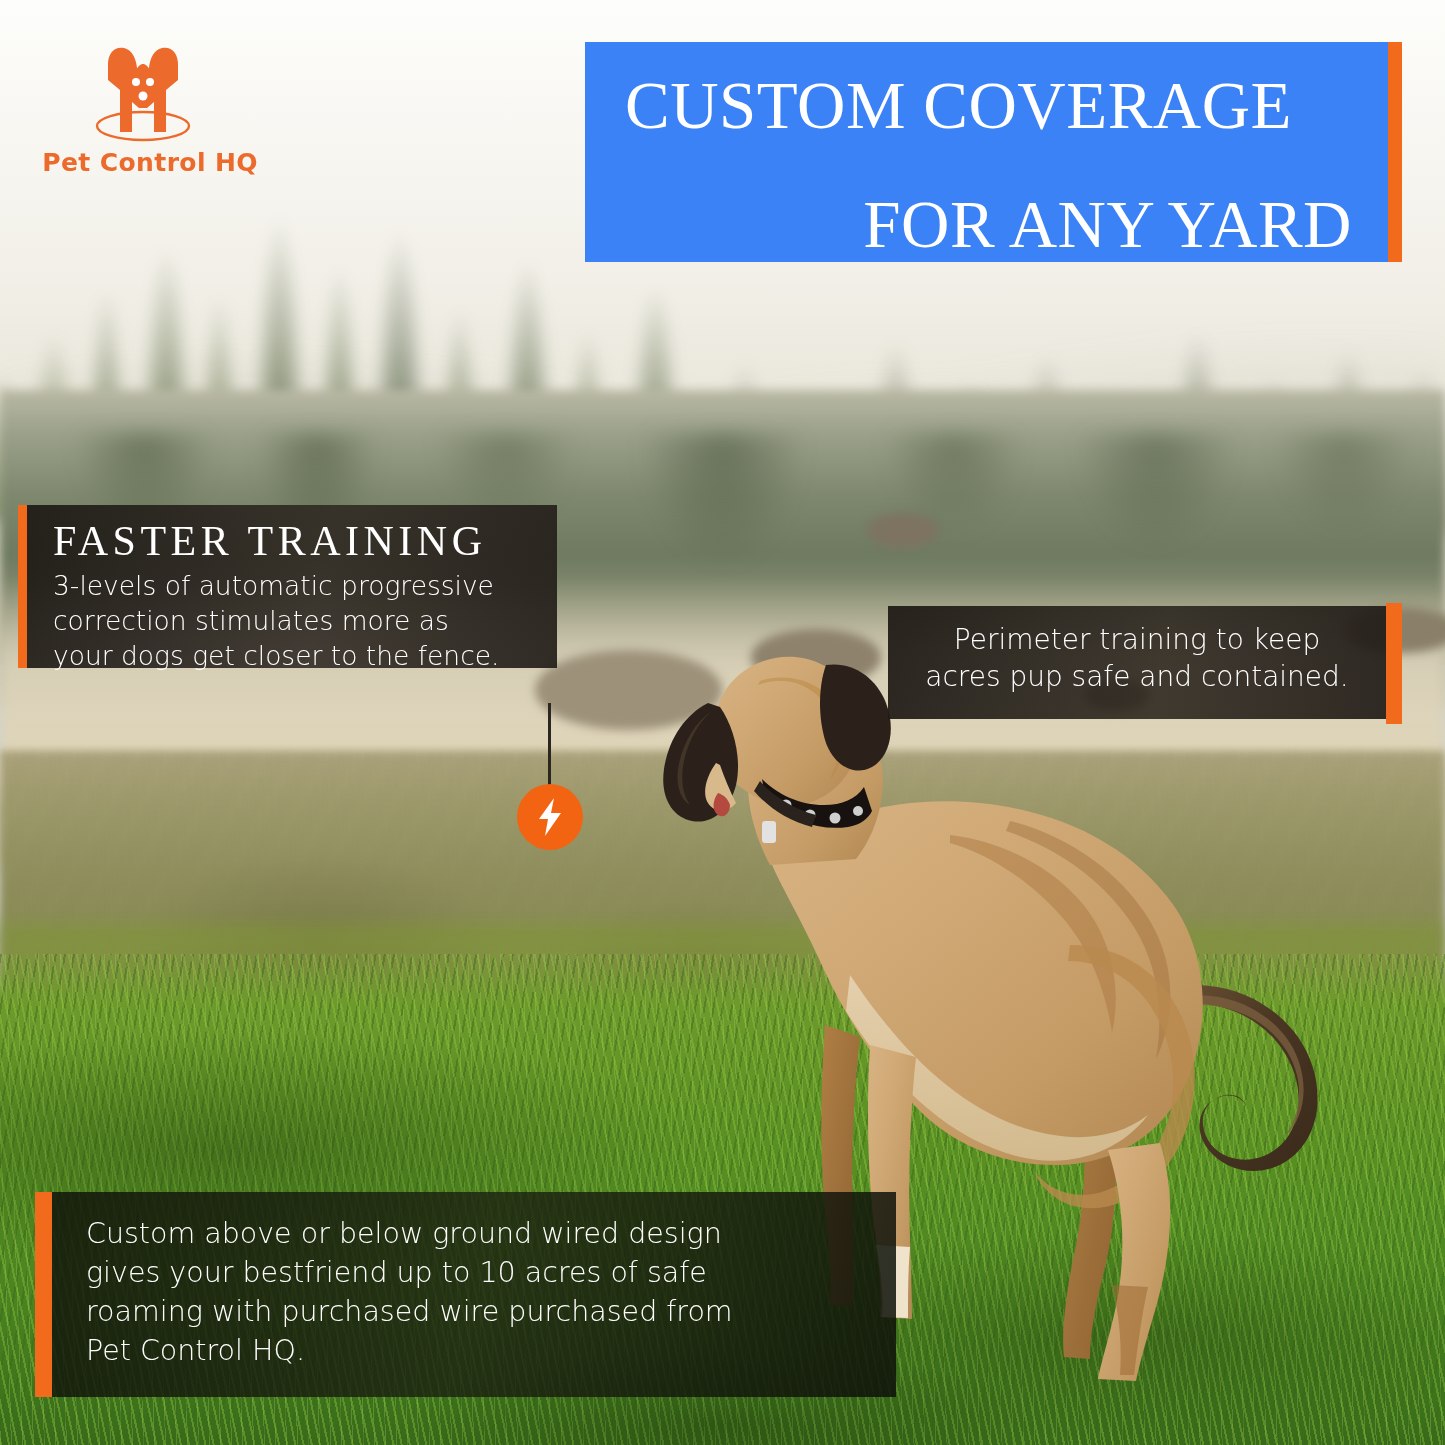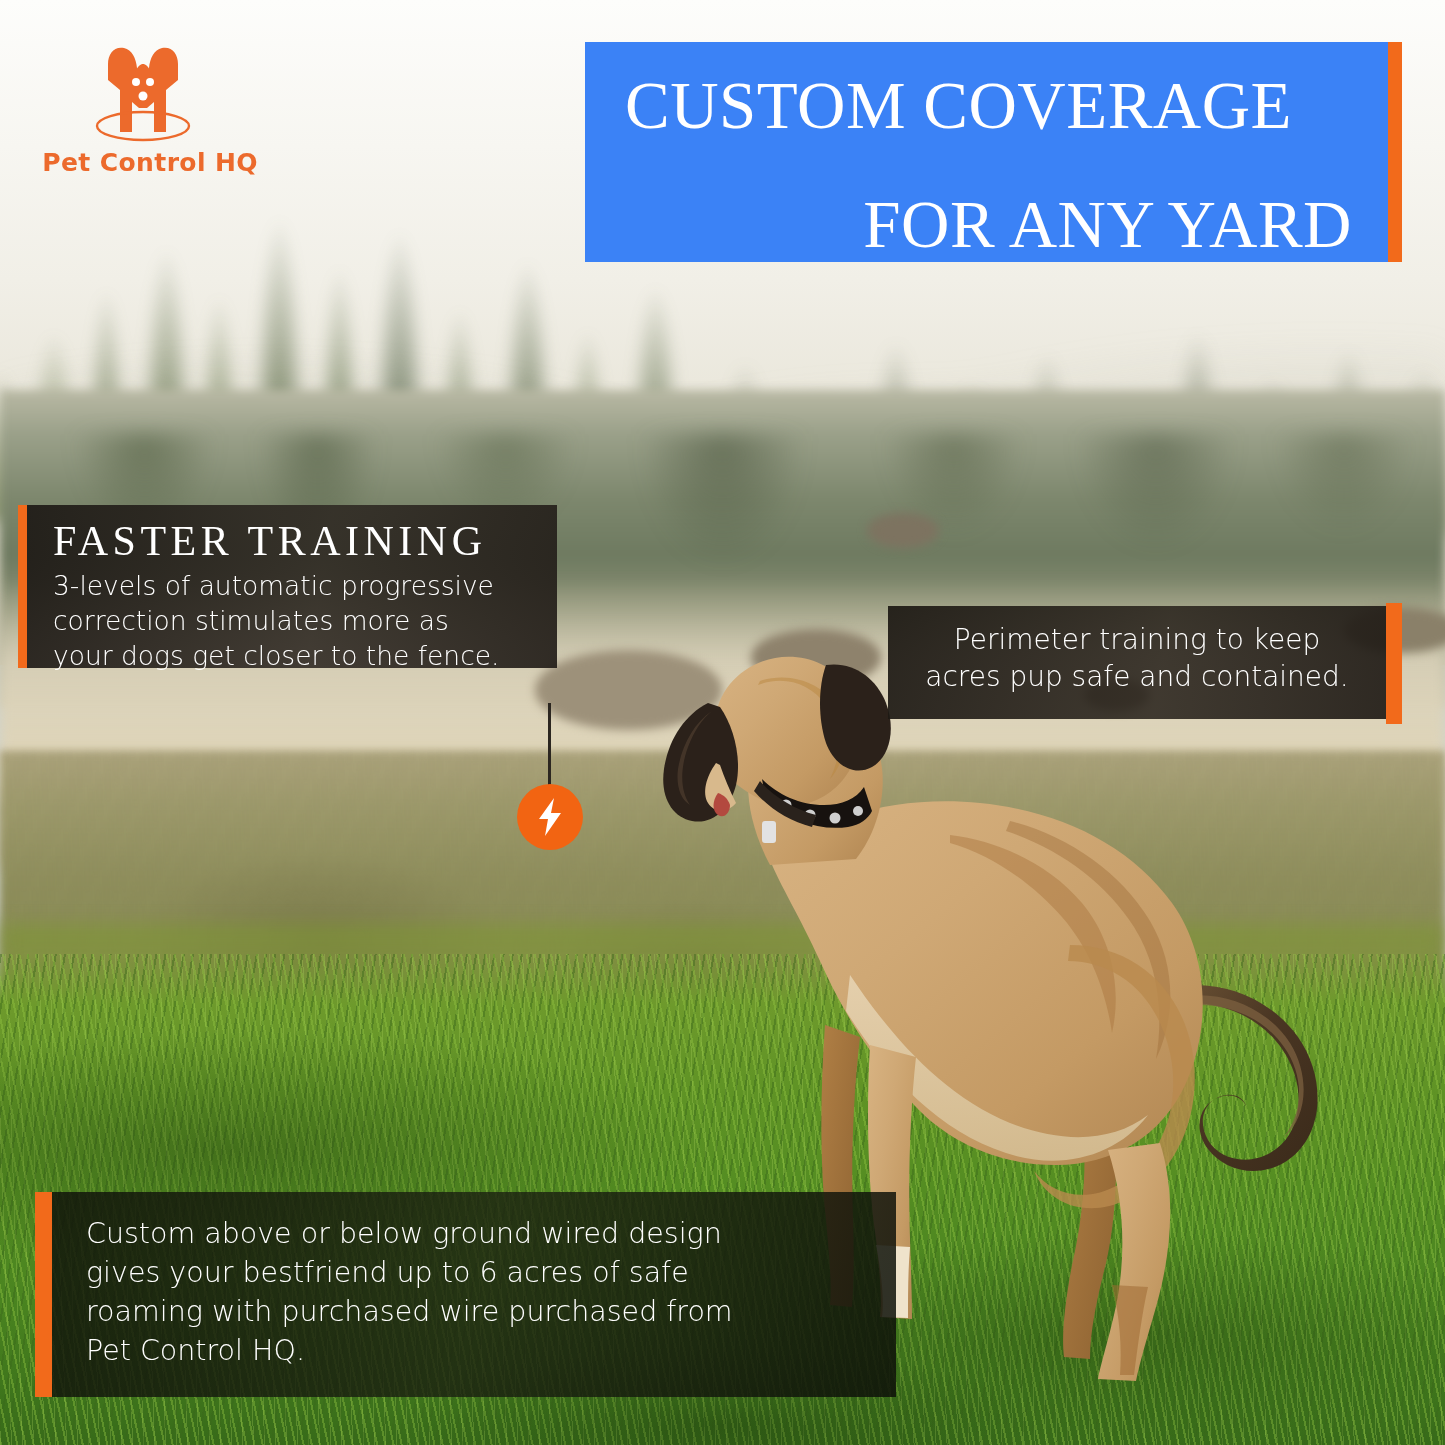--- a/index.html
+++ b/index.html
@@ -504,19 +504,19 @@
       <div>Perimeter training to keep</div>
       <div>acres pup safe and contained.</div>
     </div>
     <div class="bar-right"></div>
   </div>
 
   <div class="callout callout-custom">
     <div class="bar-left"></div>
     <div class="custom-body">
       <div>Custom above or below ground wired design</div>
-      <div>gives your bestfriend up to 6 acres of safe</div>
+      <div>gives your bestfriend up to 10 acres of safe</div>
       <div>roaming with purchased wire purchased from</div>
       <div>Pet Control HQ.</div>
     </div>
   </div>
 
 </div>
 
 </body></html>

